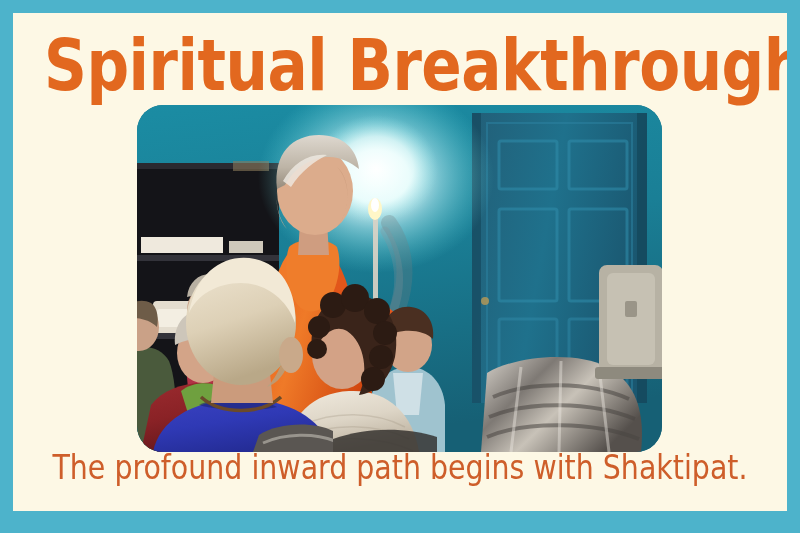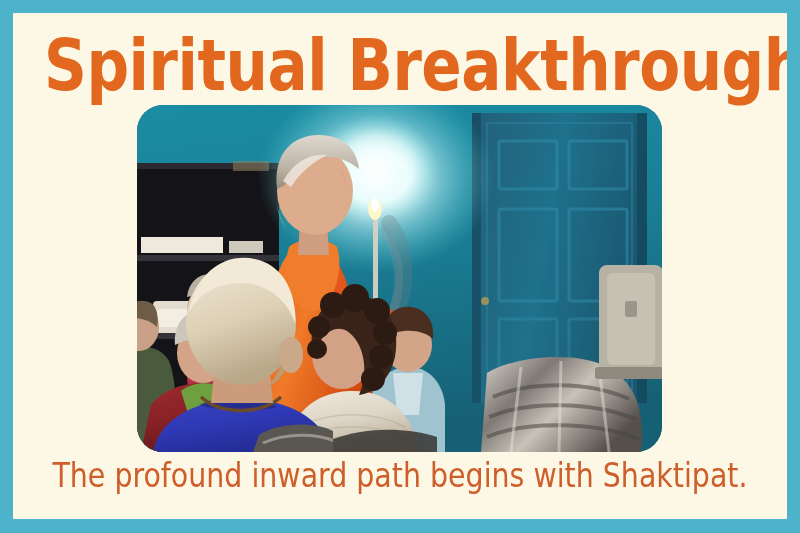--- a/index.html
+++ b/index.html
@@ -10,21 +10,21 @@
   body {
     font-family: "Liberation Sans", sans-serif;
   }
 
   .poster {
     position: relative;
     width: 800px;
     height: 533px;
     box-sizing: border-box;
     background: #4db3cb;
-    padding: 13px 13px 14px 13px;
+    padding: 13px 13px 22px 13px;
     overflow: hidden;
   }
 
   .poster-inner {
     position: relative;
     width: 100%;
     height: 100%;
     background: #fdf8e5;
     box-sizing: border-box;
     overflow: hidden;

